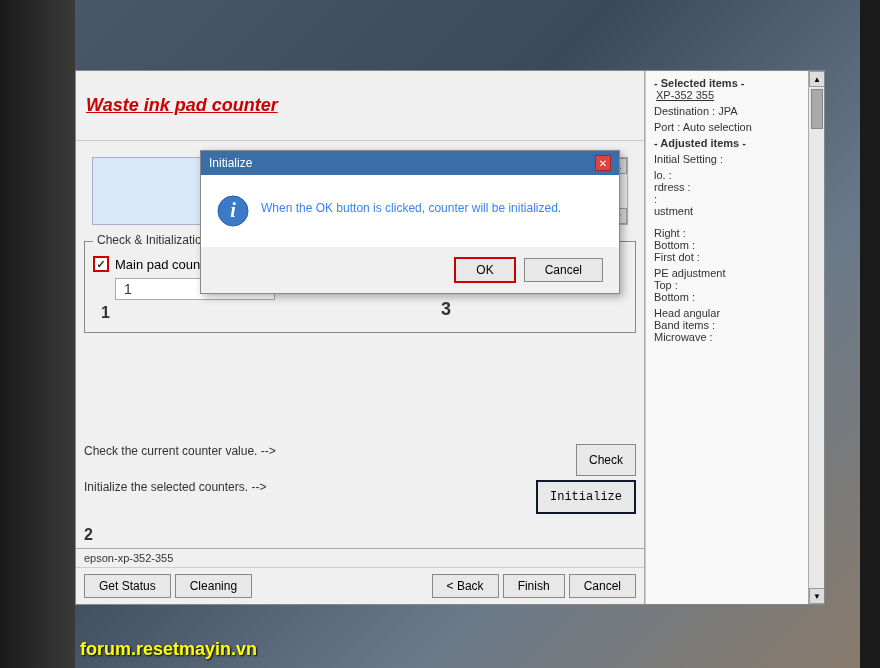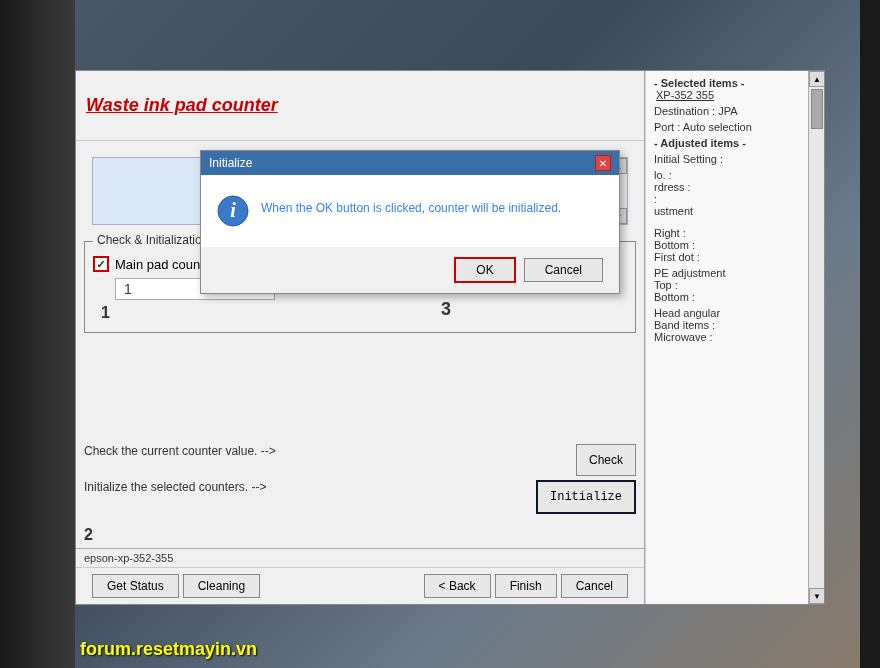--- a/index.html
+++ b/index.html
@@ -190,21 +190,21 @@
       padding: 3px 8px;
       font-size: 11px;
       color: #333;
       display: flex;
       align-items: flex-end;
       justify-content: space-between;
     }
 
     .footer-buttons {
       display: flex;
-      padding: 6px 16px;
+      padding: 6px 8px;
       gap: 4px;
       background: #f0f0f0;
       border-top: 1px solid #ccc;
     }
     .footer-btn {
       padding: 4px 14px;
       background: #e8e8e8;
       border: 1px solid #888;
       cursor: pointer;
       font-size: 12px;

